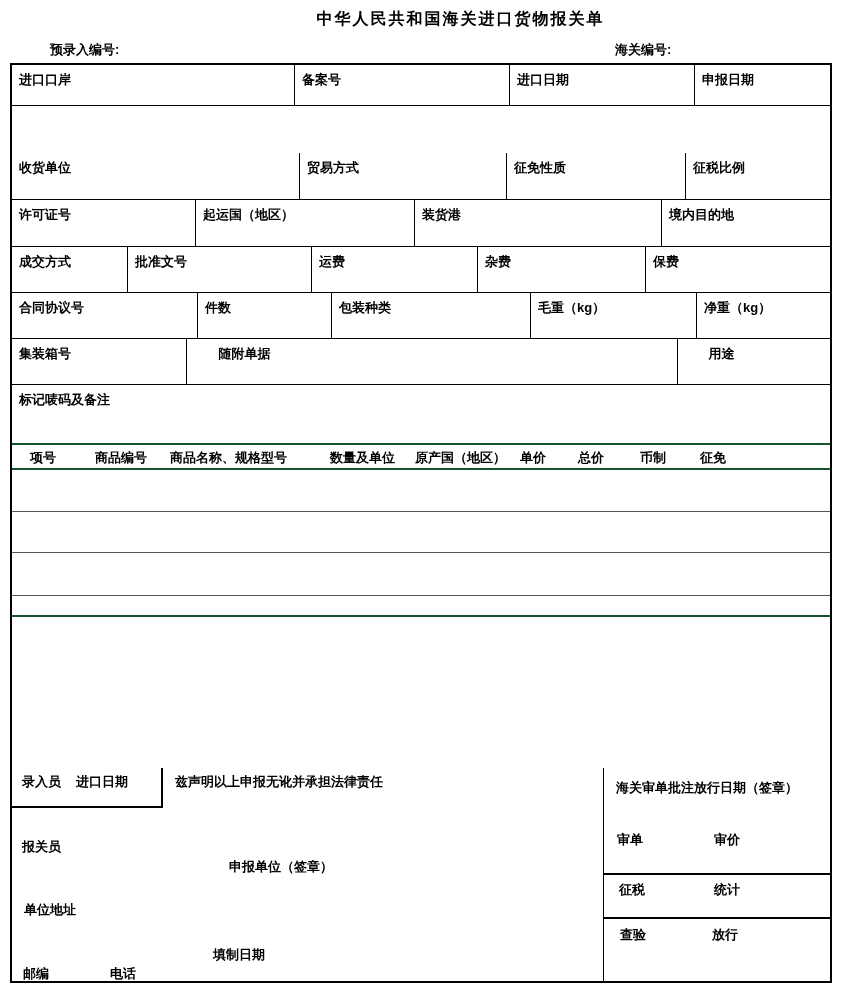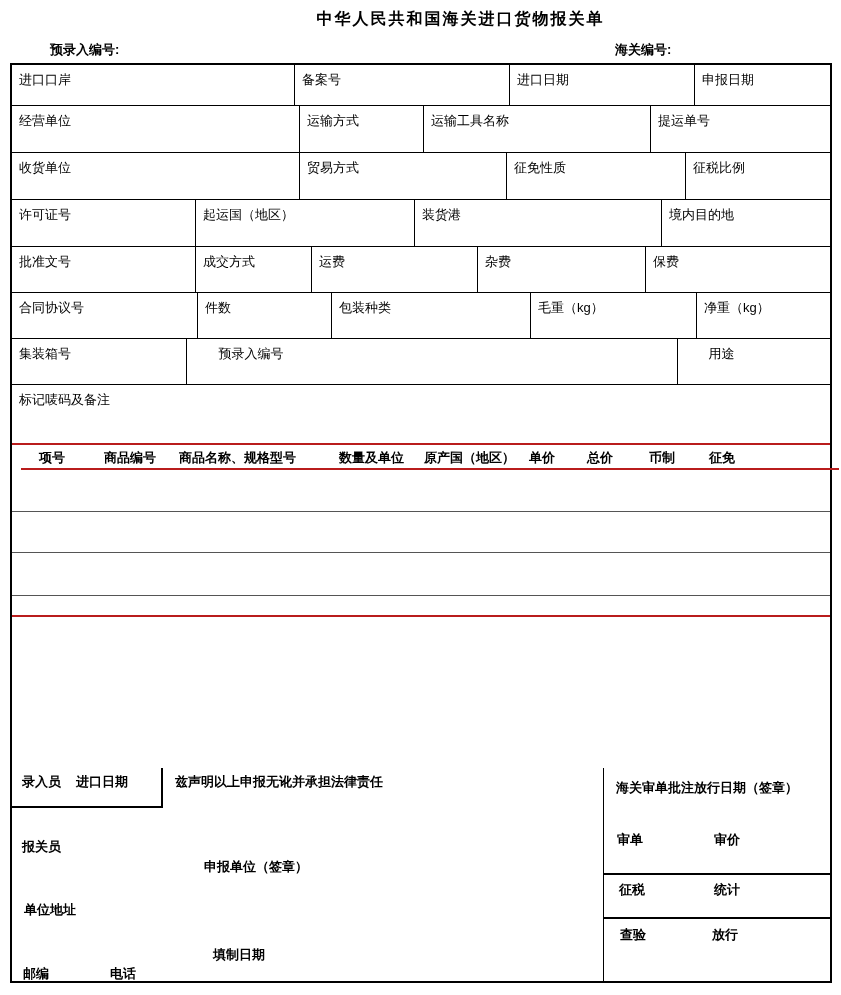--- a/index.html
+++ b/index.html
@@ -15,29 +15,29 @@
   }
   .toplabel{position:absolute;font-size:13px;font-weight:bold;}
   #pre-entry{left:50px;top:41px;}
   #customs-no{left:615px;top:41px;}
   .form{
     position:absolute;left:10px;top:63px;width:822px;height:920px;
     border:2px solid #000;box-sizing:border-box;
   }
   .row{position:absolute;left:0;width:818px;display:flex;box-sizing:border-box;}
   .row{border-bottom:1px solid #000;}
-  .row.bold-bottom{border-bottom:2px solid #b91c1c;}
+  .row.bold-bottom{border-bottom:2px solid #14532d;}
   .row.thin-bottom{border-bottom:1px solid #555;}
   .row.no-bottom{border-bottom:none;}
   .cell{
     box-sizing:border-box;border-right:1px solid #000;
     padding:6px 7px;font-size:13px;font-weight:bold;overflow:hidden;
   }
   .cell:last-child{border-right:none;}
-  .lbl{font-size:13px;font-weight:normal;}
+  .lbl{font-size:13px;font-weight:bold;}
   .hdr-item{position:absolute;top:4px;font-size:13px;font-weight:bold;white-space:nowrap;}
   .abs{position:absolute;font-size:13px;font-weight:bold;white-space:nowrap;}
   .footer-left,.footer-right{position:absolute;top:0;height:100%;box-sizing:border-box;padding-left:14px;}
   .footer-left{left:0;width:592px;border-right:1px solid #000;}
   .footer-right{left:592px;width:226px;}
   .entry-box{
     position:absolute;left:0;top:0;width:151px;height:40px;
     border-right:2px solid #000;border-bottom:2px solid #000;box-sizing:border-box;
   }
   .fr-line{position:absolute;left:0;width:100%;border-top:2px solid #000;}
@@ -51,68 +51,62 @@
 
 <div class="form">
 
   <div class="row" style="top:0;height:41px;">
     <div class="cell" style="width:283px;"><span class="lbl">进口口岸</span></div>
     <div class="cell" style="width:215px;"><span class="lbl">备案号</span></div>
     <div class="cell" style="width:185px;"><span class="lbl">进口日期</span></div>
     <div class="cell" style="width:135px;"><span class="lbl">申报日期</span></div>
   </div>
 
-  <div class="row" style="top:41px;height:47px;">
-    <div class="cell" style="width:288px;"><span class="lbl">经营单位</span></div>
-    <div class="cell" style="width:124px;"><span class="lbl">运输方式</span></div>
-    <div class="cell" style="width:227px;"><span class="lbl">运输工具名称</span></div>
-    <div class="cell" style="width:179px;"><span class="lbl">提运单号</span></div>
-  </div>
 
   <div class="row" style="top:88px;height:47px;">
     <div class="cell" style="width:288px;"><span class="lbl">收货单位</span></div>
     <div class="cell" style="width:207px;"><span class="lbl">贸易方式</span></div>
     <div class="cell" style="width:179px;"><span class="lbl">征免性质</span></div>
     <div class="cell" style="width:144px;"><span class="lbl">征税比例</span></div>
   </div>
 
   <div class="row" style="top:135px;height:47px;">
     <div class="cell" style="width:184px;"><span class="lbl">许可证号</span></div>
     <div class="cell" style="width:219px;"><span class="lbl">起运国（地区）</span></div>
     <div class="cell" style="width:247px;"><span class="lbl">装货港</span></div>
     <div class="cell" style="width:168px;"><span class="lbl">境内目的地</span></div>
   </div>
 
   <div class="row" style="top:182px;height:46px;">
+    <div class="cell" style="width:116px;"><span class="lbl">成交方式</span></div>
     <div class="cell" style="width:184px;"><span class="lbl">批准文号</span></div>
-    <div class="cell" style="width:116px;"><span class="lbl">成交方式</span></div>
     <div class="cell" style="width:166px;"><span class="lbl">运费</span></div>
     <div class="cell" style="width:168px;"><span class="lbl">杂费</span></div>
     <div class="cell" style="width:184px;"><span class="lbl">保费</span></div>
   </div>
 
   <div class="row" style="top:228px;height:46px;">
     <div class="cell" style="width:186px;"><span class="lbl">合同协议号</span></div>
     <div class="cell" style="width:134px;"><span class="lbl">件数</span></div>
     <div class="cell" style="width:199px;"><span class="lbl">包装种类</span></div>
     <div class="cell" style="width:166px;"><span class="lbl">毛重（kg）</span></div>
     <div class="cell" style="width:133px;"><span class="lbl">净重（kg）</span></div>
   </div>
 
   <div class="row" style="top:274px;height:46px;gap:24px;">
     <div class="cell" style="width:186px;"><span class="lbl">集装箱号</span></div>
-    <div class="cell" style="width:496px;"><span class="lbl">预录入编号</span></div>
+    <div class="cell" style="width:496px;"><span class="lbl">随附单据</span></div>
     <div class="cell" style="width:136px;"><span class="lbl">用途</span></div>
   </div>
 
   <div class="row bold-bottom" style="top:320px;height:60px;">
     <div class="cell" style="width:818px;border-right:none;"><span class="lbl">标记唛码及备注</span></div>
   </div>
 
-  <div class="row bold-bottom" style="top:380px;height:25px;margin-left:9px;">
+  <div class="row bold-bottom" style="top:380px;height:25px;">
     <span class="hdr-item" style="left:18px;">项号</span>
     <span class="hdr-item" style="left:83px;">商品编号</span>
     <span class="hdr-item" style="left:158px;">商品名称、规格型号</span>
     <span class="hdr-item" style="left:318px;">数量及单位</span>
     <span class="hdr-item" style="left:403px;">原产国（地区）</span>
     <span class="hdr-item" style="left:508px;">单价</span>
     <span class="hdr-item" style="left:566px;">总价</span>
     <span class="hdr-item" style="left:628px;">币制</span>
     <span class="hdr-item" style="left:688px;">征免</span>
   </div>
@@ -125,21 +119,21 @@
 
   <div class="row no-bottom" style="top:703px;height:213px;">
 
     <div class="footer-left">
       <div class="entry-box">
         <span class="abs" style="left:10px;top:5px;">录入员</span>
         <span class="abs" style="left:64px;top:5px;">进口日期</span>
       </div>
       <span class="abs" style="left:163px;top:5px;">兹声明以上申报无讹并承担法律责任</span>
       <span class="abs" style="left:10px;top:70px;">报关员</span>
-      <span class="abs" style="left:192px;top:90px;">申报单位（签章）</span>
+      <span class="abs" style="left:217px;top:90px;">申报单位（签章）</span>
       <span class="abs" style="left:12px;top:133px;">单位地址</span>
       <span class="abs" style="left:201px;top:178px;">填制日期</span>
       <span class="abs" style="left:11px;top:197px;">邮编</span>
       <span class="abs" style="left:98px;top:197px;">电话</span>
     </div>
 
     <div class="footer-right">
       <span class="abs" style="left:12px;top:11px;">海关审单批注放行日期（签章）</span>
       <span class="abs" style="left:13px;top:63px;">审单</span>
       <span class="abs" style="left:110px;top:63px;">审价</span>

